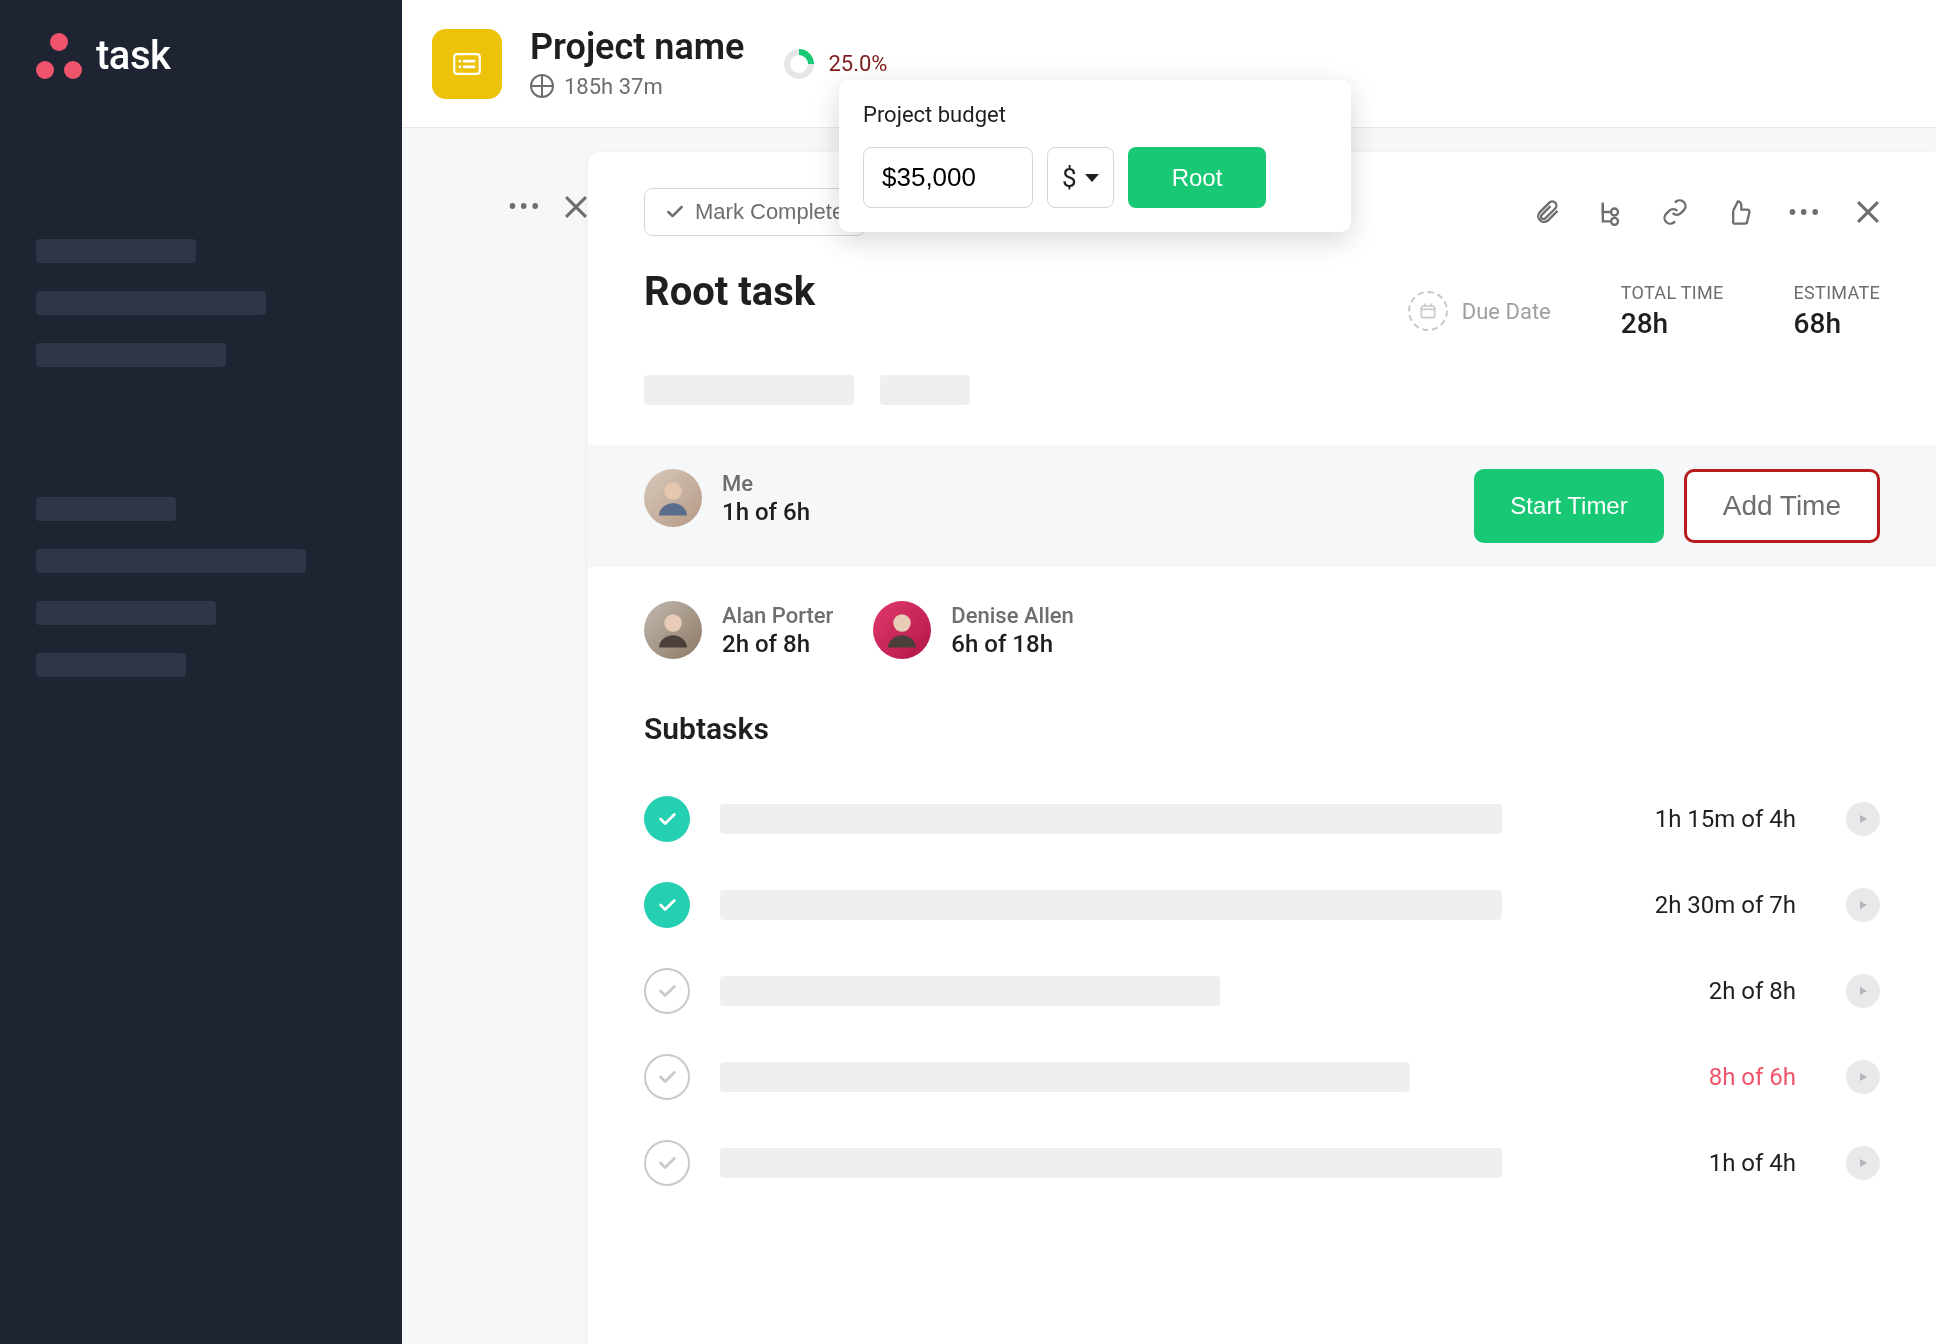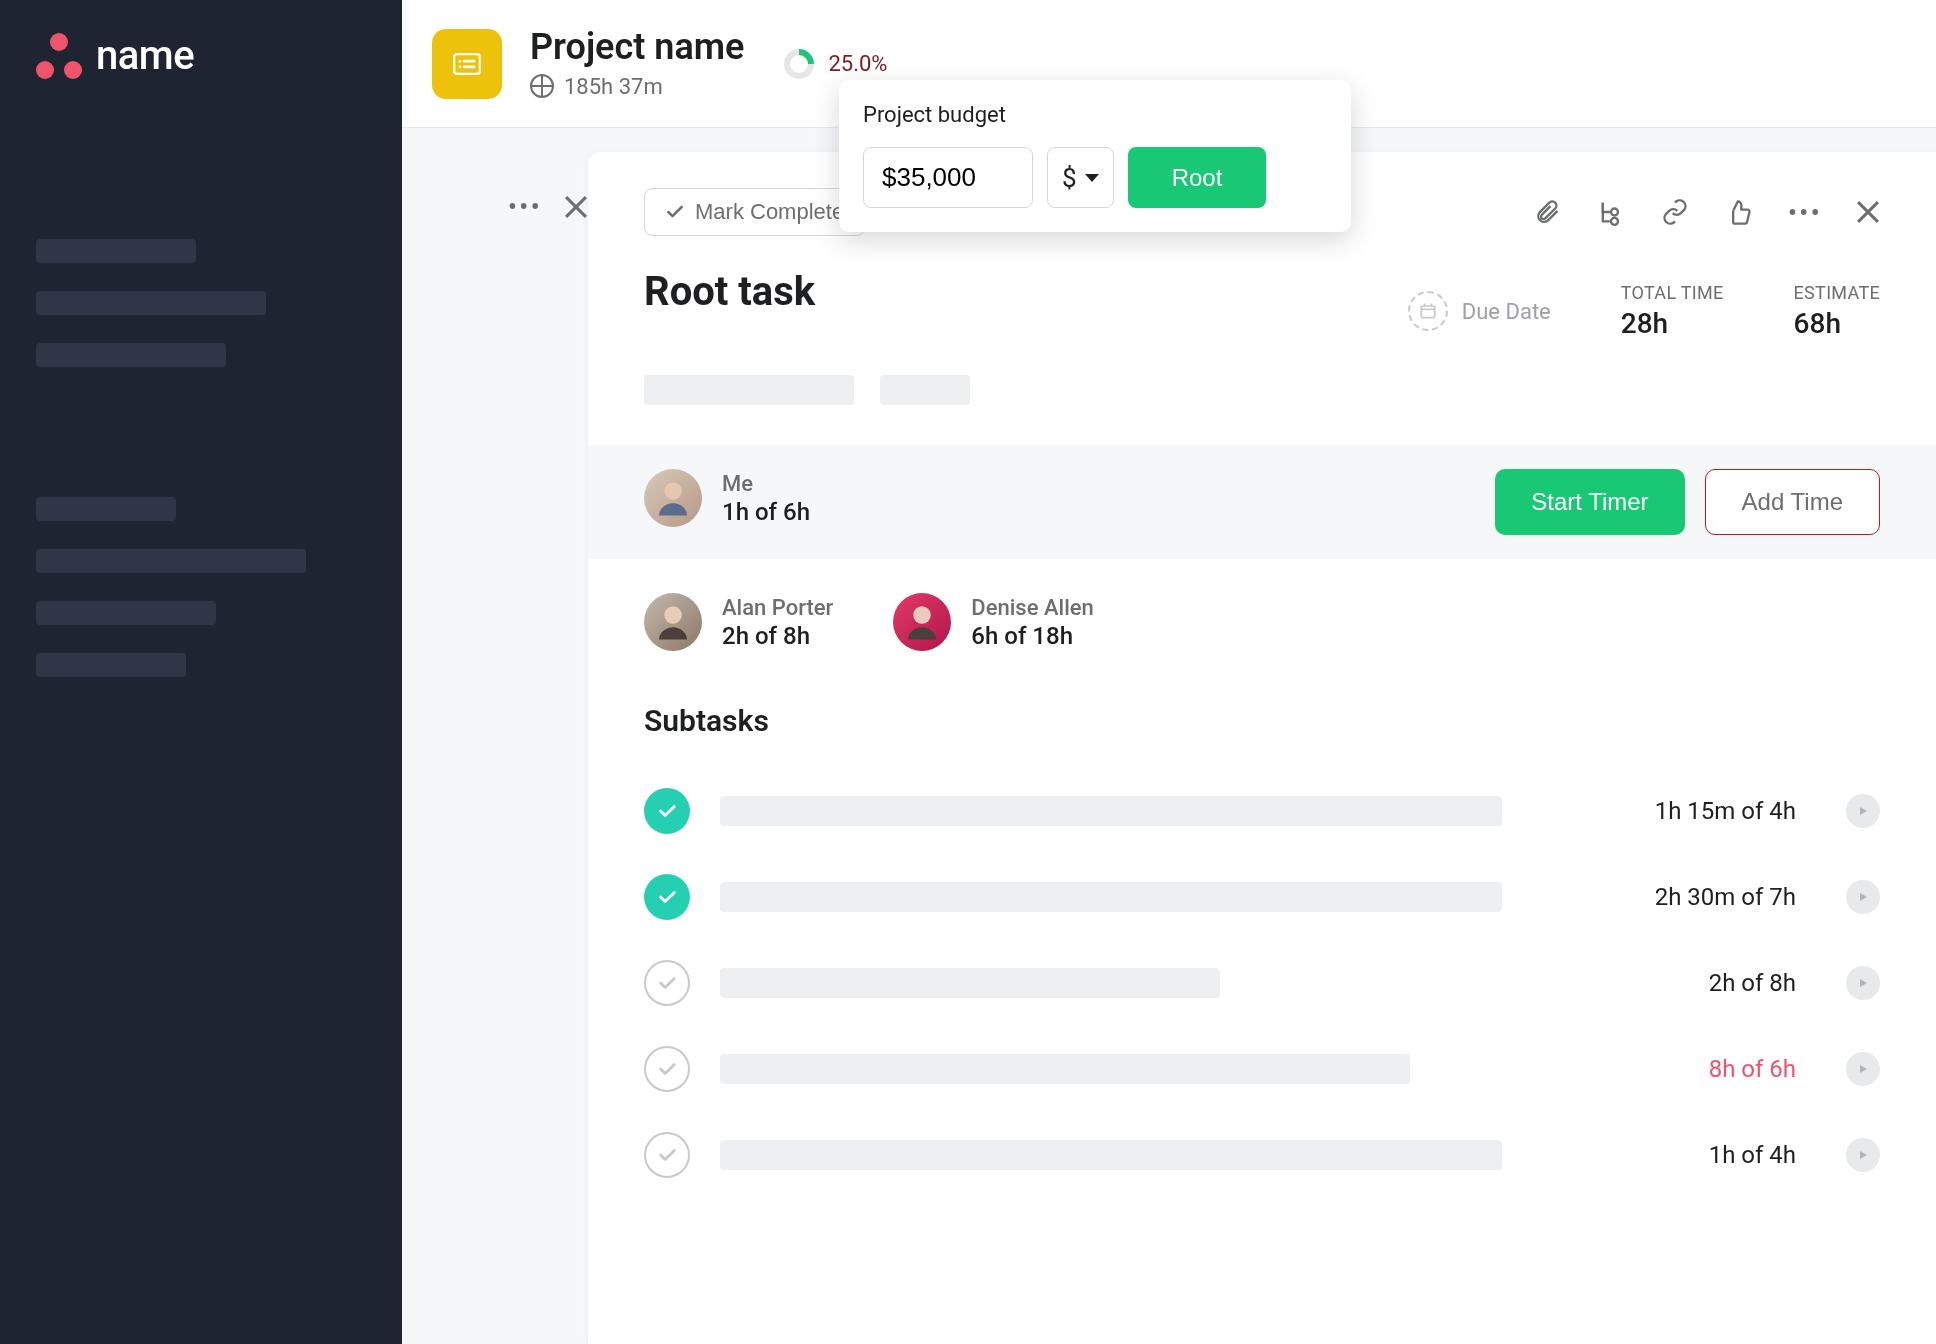--- a/index.html
+++ b/index.html
@@ -227,27 +227,27 @@
   .assignee-name { color: #6d6e6f; font-size: 22px; font-weight: 500; }
   .assignee-time { color: #1e1f21; font-size: 24px; font-weight: 500; margin-top: 2px; }
 
   .me-actions { display: flex; gap: 20px; }
   .btn-primary {
     background: #18c874; color: #fff; border: none;
     padding: 18px 36px; border-radius: 10px;
     font-size: 24px; font-weight: 500; cursor: pointer;
   }
   .btn-secondary {
-    background: #fff; color: #6d6e6f; border: 1px solid #b91c1c;
+    background: #fff; color: #6d6e6f; border: 3px solid #b91c1c;
     padding: 18px 36px; border-radius: 10px;
-    font-size: 24px; cursor: pointer;
+    font-size: 28px; cursor: pointer;
   }
 
   .assignees-row {
-    display: flex; gap: 60px;
+    display: flex; gap: 40px;
     padding: 34px 0;
   }
 
   .subtasks-heading {
     font-size: 30px; font-weight: 600; margin: 18px 0 30px 0;
   }
 
   .subtask-row {
     display: flex; align-items: center; gap: 30px;
     padding: 20px 0;
@@ -315,21 +315,21 @@
 </head>
 <body>
 
 <div class="sidebar">
   <div class="logo-row">
     <div class="logo-dots">
       <span class="d1"></span>
         <span class="d2"></span>
         <span class="d3"></span>
     </div>
-    <div class="logo-text">name</div>
+    <div class="logo-text">task</div>
   </div>
   <div class="nav-placeholder" style="width:160px"></div>
   <div class="nav-placeholder" style="width:230px"></div>
   <div class="nav-placeholder" style="width:190px; margin-bottom:130px"></div>
   <div class="nav-placeholder" style="width:140px"></div>
   <div class="nav-placeholder" style="width:270px"></div>
   <div class="nav-placeholder" style="width:180px"></div>
   <div class="nav-placeholder" style="width:150px"></div>
 </div>
 

